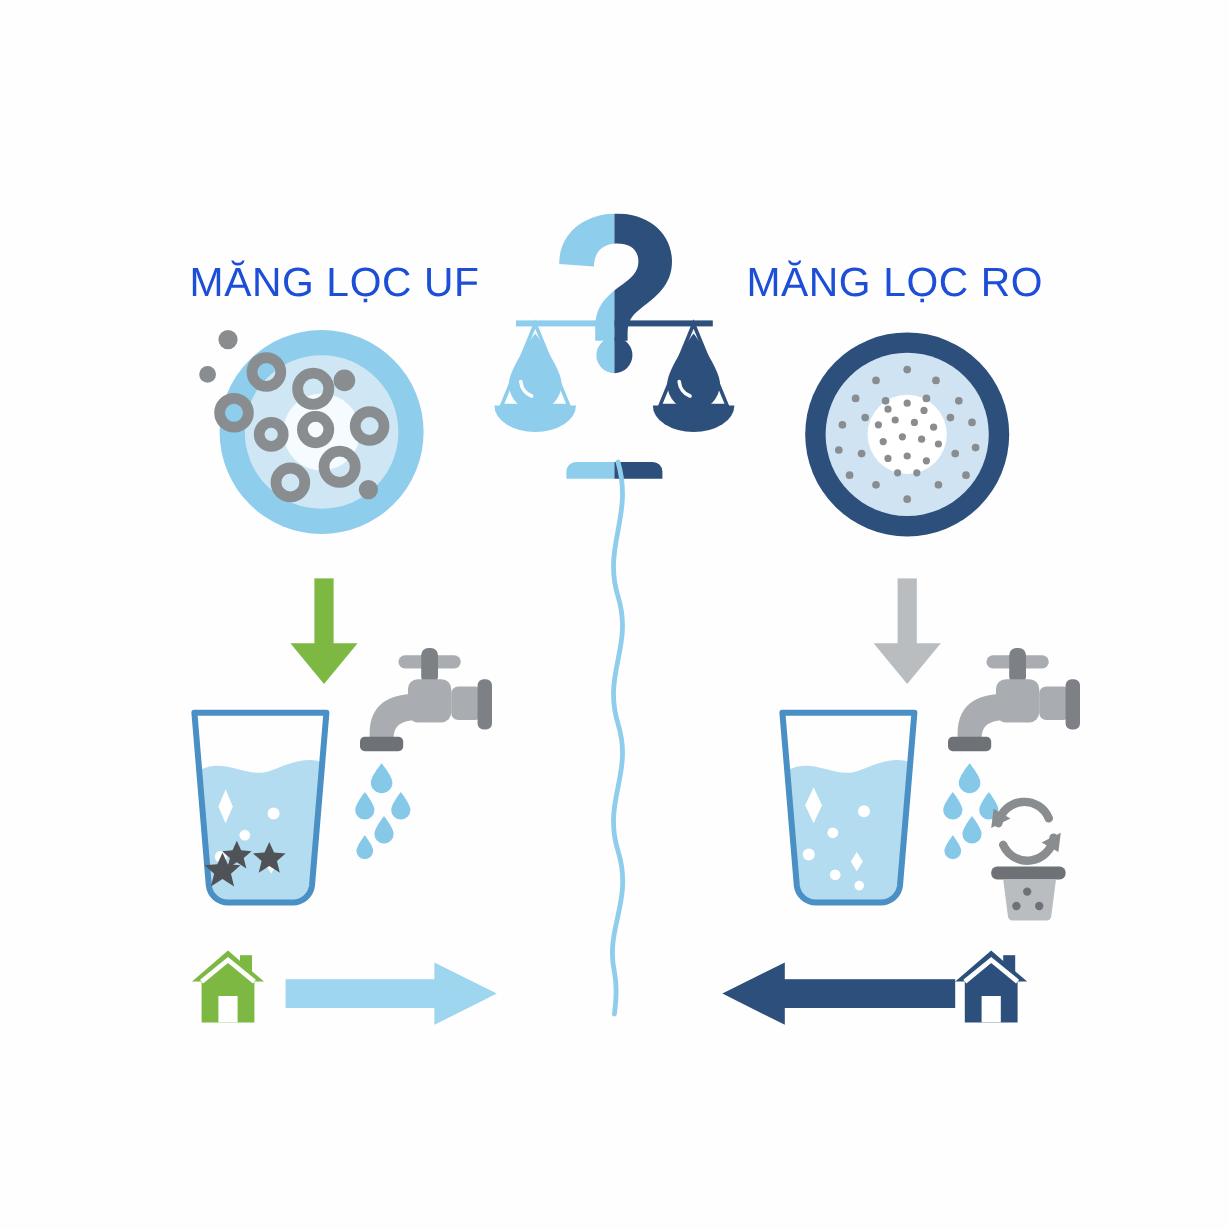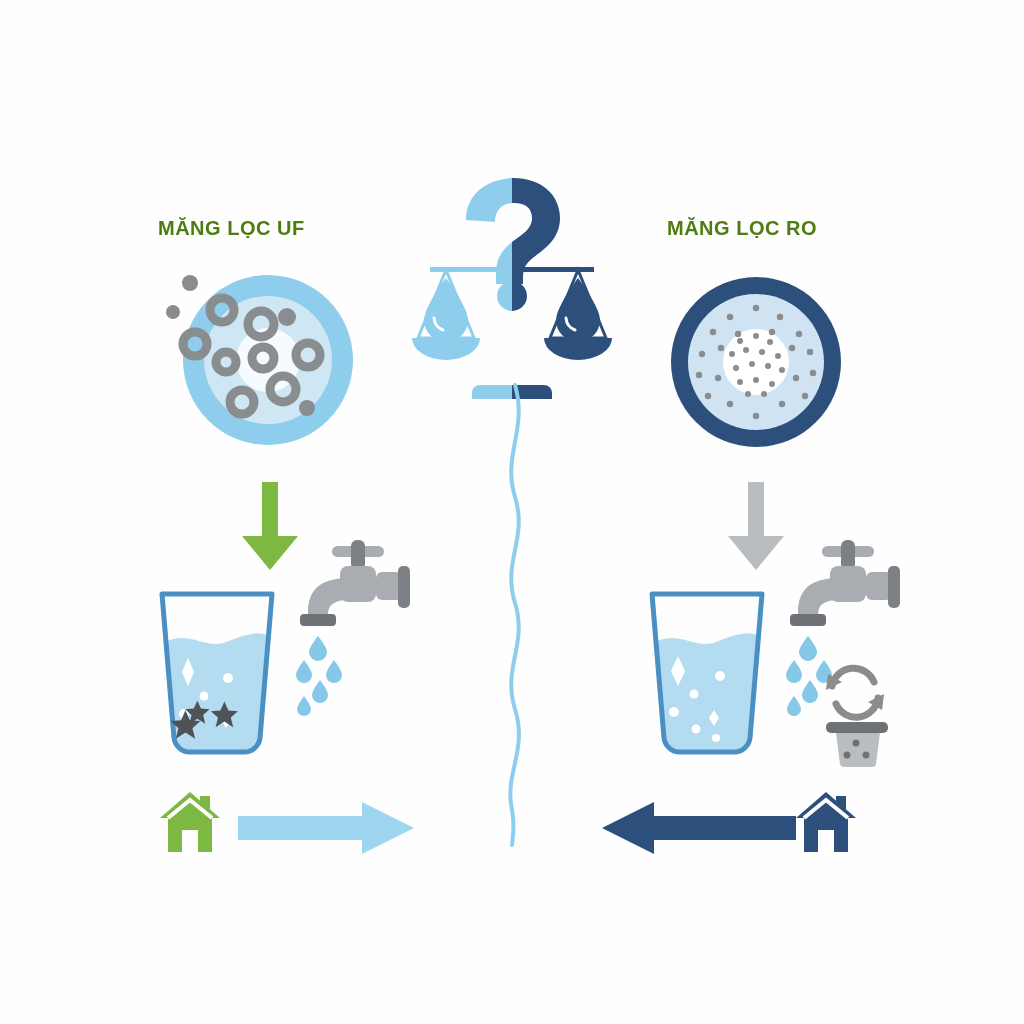--- a/index.html
+++ b/index.html
@@ -16,28 +16,28 @@
     width: 1024px;
     height: 1024px;
     background: #fefefe;
     overflow: hidden;
   }
 
   
   .panel-title {
     position: absolute;
     font-family: "Liberation Sans", sans-serif;
-    font-weight: 700;
-    font-size: 20px;
+    font-weight: 400;
+    font-size: 34px;
     letter-spacing: 0.5px;
-    color: #4d7c0f;
+    color: #1d4ed8;
     white-space: nowrap;
   }
   #title-uf { left: 158px; top: 217px; }
-  #title-ro { left: 667px; top: 217px; }
+  #title-ro { left: 622px; top: 217px; }
 
   
   #center-compare {
     position: absolute;
     left: 408px;
     top: 178px;
     width: 208px;
     height: 232px;
   }
   #divider-wave {

